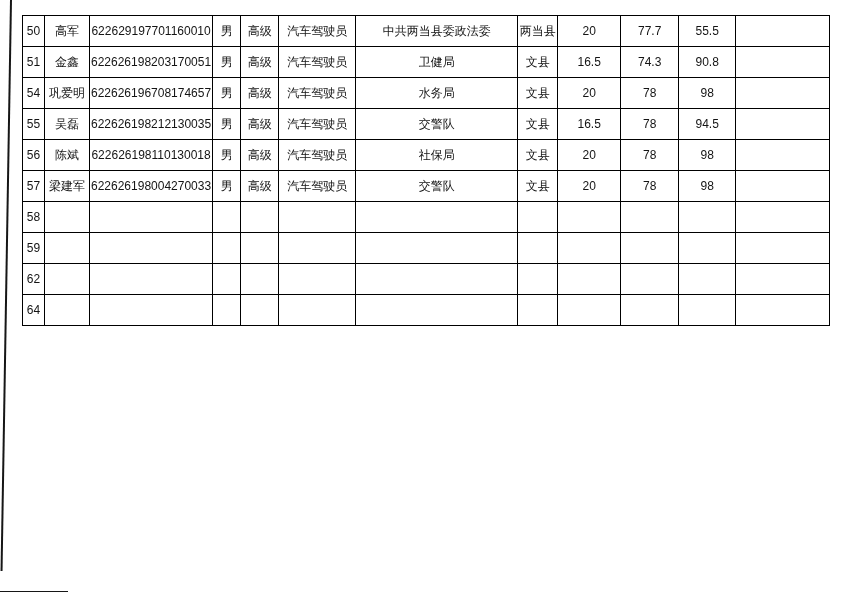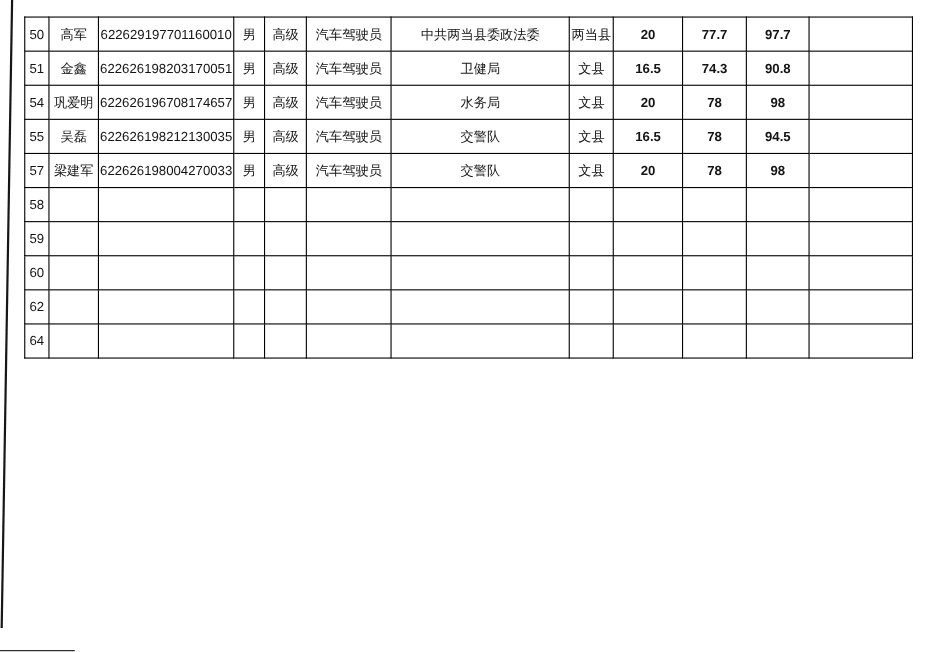--- a/index.html
+++ b/index.html
@@ -30,21 +30,21 @@
     text-align:center;
     vertical-align:middle;
     font-size:12px;
     line-height:13px;
     overflow:hidden;
     white-space:normal;
   }
   td.col-index{font-size:11px;}
   td.col-gender,td.col-level,td.col-job{font-size:12px;}
   td.col-county{padding:0 7px;word-break:break-all;margin-left:20px;}
-  td.col-score1,td.col-score2,td.col-total{font-size:11px;word-spacing:2px;font-weight:bold;}
+  td.col-score1,td.col-score2,td.col-total{font-size:11px;word-spacing:2px;}
 </style>
 </head>
 <body>
 
 <div class="sheet">
 
   <div class="edge-left"></div>
   <div class="edge-corner"></div>
 
   <table class="roster">
@@ -67,21 +67,21 @@
           <td class="col-index">50</td>
           <td class="col-name">高军</td>
           <td class="col-id_number">622629197701160010</td>
           <td class="col-gender">男</td>
           <td class="col-level">高级</td>
           <td class="col-job_title">汽车驾驶员</td>
           <td class="col-organization">中共两当县委政法委</td>
           <td class="col-county">两当县</td>
           <td class="col-score1">20</td>
           <td class="col-score2">77.7</td>
-          <td class="col-total">97.7</td>
+          <td class="col-total">55.5</td>
           <td class="col-blank"></td>
         </tr>
         <tr>
           <td class="col-index">51</td>
           <td class="col-name">金鑫</td>
           <td class="col-id_number">622626198203170051</td>
           <td class="col-gender">男</td>
           <td class="col-level">高级</td>
           <td class="col-job_title">汽车驾驶员</td>
           <td class="col-organization">卫健局</td>
@@ -113,20 +113,34 @@
           <td class="col-level">高级</td>
           <td class="col-job_title">汽车驾驶员</td>
           <td class="col-organization">交警队</td>
           <td class="col-county">文县</td>
           <td class="col-score1">16.5</td>
           <td class="col-score2">78</td>
           <td class="col-total">94.5</td>
           <td class="col-blank"></td>
         </tr>
         <tr>
+          <td class="col-index">56</td>
+          <td class="col-name">陈斌</td>
+          <td class="col-id_number">622626198110130018</td>
+          <td class="col-gender">男</td>
+          <td class="col-level">高级</td>
+          <td class="col-job_title">汽车驾驶员</td>
+          <td class="col-organization">社保局</td>
+          <td class="col-county">文县</td>
+          <td class="col-score1">20</td>
+          <td class="col-score2">78</td>
+          <td class="col-total">98</td>
+          <td class="col-blank"></td>
+        </tr>
+        <tr>
           <td class="col-index">57</td>
           <td class="col-name">梁建军</td>
           <td class="col-id_number">622626198004270033</td>
           <td class="col-gender">男</td>
           <td class="col-level">高级</td>
           <td class="col-job_title">汽车驾驶员</td>
           <td class="col-organization">交警队</td>
           <td class="col-county">文县</td>
           <td class="col-score1">20</td>
           <td class="col-score2">78</td>
@@ -155,34 +169,20 @@
           <td class="col-level"></td>
           <td class="col-job_title"></td>
           <td class="col-organization"></td>
           <td class="col-county"></td>
           <td class="col-score1"></td>
           <td class="col-score2"></td>
           <td class="col-total"></td>
           <td class="col-blank"></td>
         </tr>
         <tr>
-          <td class="col-index">60</td>
-          <td class="col-name"></td>
-          <td class="col-id_number"></td>
-          <td class="col-gender"></td>
-          <td class="col-level"></td>
-          <td class="col-job_title"></td>
-          <td class="col-organization"></td>
-          <td class="col-county"></td>
-          <td class="col-score1"></td>
-          <td class="col-score2"></td>
-          <td class="col-total"></td>
-          <td class="col-blank"></td>
-        </tr>
-        <tr>
           <td class="col-index">62</td>
           <td class="col-name"></td>
           <td class="col-id_number"></td>
           <td class="col-gender"></td>
           <td class="col-level"></td>
           <td class="col-job_title"></td>
           <td class="col-organization"></td>
           <td class="col-county"></td>
           <td class="col-score1"></td>
           <td class="col-score2"></td>

